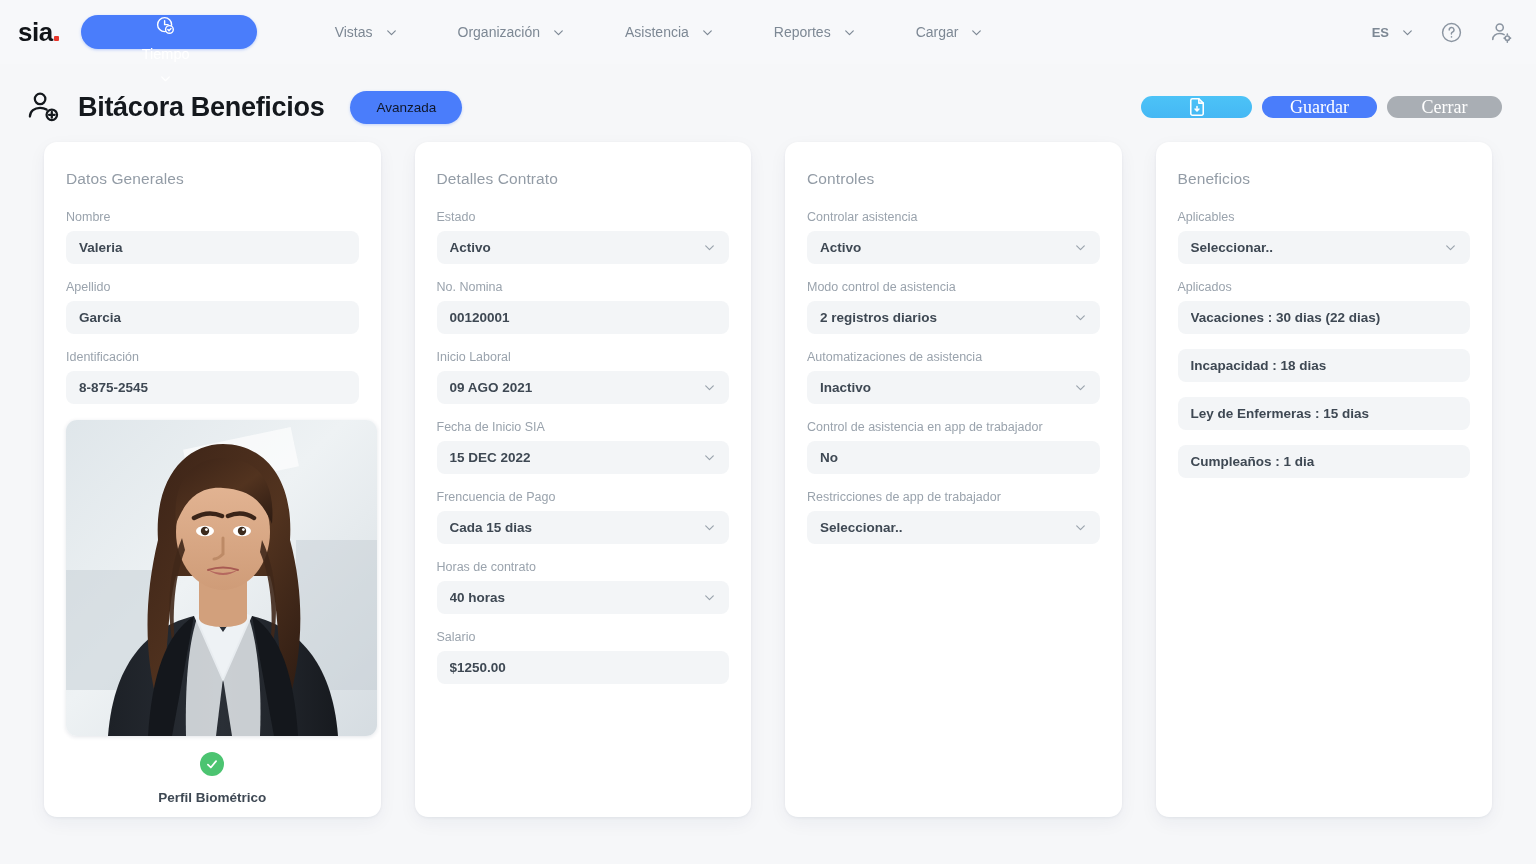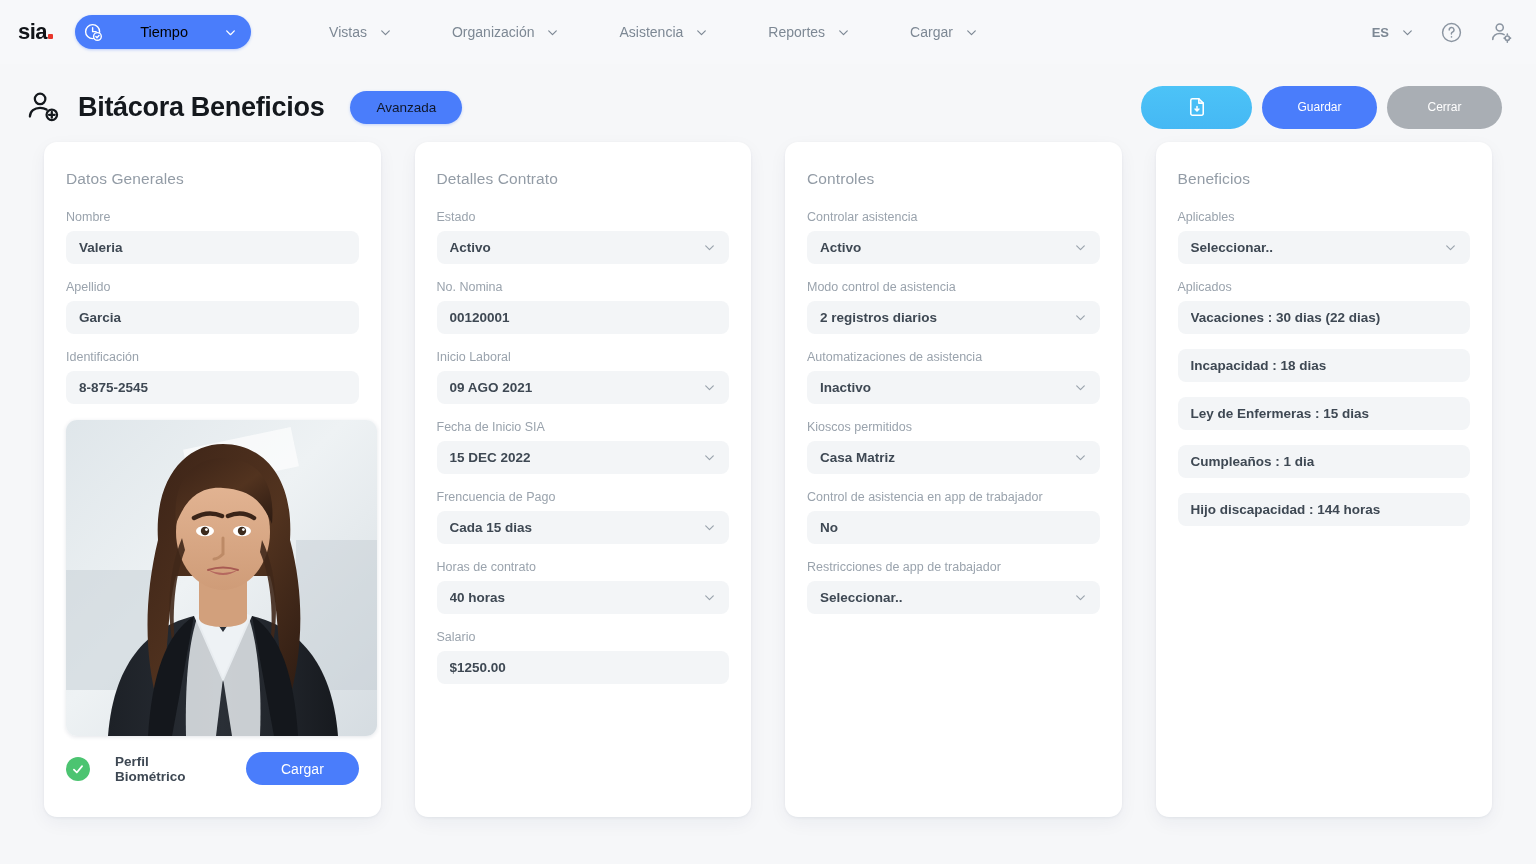--- a/index.html
+++ b/index.html
@@ -13,34 +13,35 @@
 
   
   .topnav {
     height: 64px; width: 100%;
     background: #f7f8fa;
     display: flex; align-items: center;
     padding: 0 22px 0 18px;
     position: relative;
   }
   .logo {
-    font-size: 22px; font-weight: 700; letter-spacing: -0.5px;
+    font-size: 26px; font-weight: 700; letter-spacing: -0.5px;
     color: #111418; display: flex; align-items: baseline; gap: 1px;
     margin-right: 22px; user-select: none;
   }
   .logo-dot { width: 5px; height: 5px; background: #e8362b; display: inline-block; border-radius: 1px; }
 
   .module-pill {
     display: flex; align-items: center; gap: 10px;
-    background: #4a7dfb; color: #000000;
+    background: #4a7dfb; color: #ffffff;
     border-radius: 999px;
     height: 34px; padding: 0 14px 0 8px;
     min-width: 176px;
     box-shadow: 0 1px 3px rgba(74,125,251,.35);
     cursor: pointer;
+    flex-direction: column;
   }
   .module-pill .mp-label { font-size: 14.5px; font-weight: 500; flex: 1; text-align: center; }
 
   .navitems { display: flex; align-items: center; margin-left: 48px; gap: 0; }
   .navitem {
     display: flex; align-items: center; gap: 12px;
     color: #7d8894; font-size: 14px;
     padding: 0 30px; cursor: pointer; white-space: nowrap;
   }
 
@@ -61,22 +62,22 @@
   .ph-badge {
     margin-left: 26px;
     background: #4a7dfb; color: #0f172a;
     font-size: 13.5px; border-radius: 999px;
     padding: 9px 26px; cursor: pointer;
     box-shadow: 0 1px 3px rgba(74,125,251,.3);
   }
   .ph-actions { margin-left: auto; display: flex; align-items: center; gap: 10px; }
   .btn {
     border: none; border-radius: 999px; cursor: pointer;
-    font-family: Liberation Sans, sans-serif; font-size: 12px; color: #fff;
-    height: 43px; display: flex; align-items: center; justify-content: center;
+    font-family: Liberation Serif, serif; font-size: 18px; color: #fff;
+    height: 22px; display: flex; align-items: center; justify-content: center;
   }
   .btn-export { width: 111px; background: linear-gradient(180deg,#4cc3f7,#45b8f4); }
   .btn-save   { width: 115px; background: #4a7dfb; }
   .btn-close  { width: 115px; background: #a9aeb4; }
 
   
   .cards {
     display: flex; gap: 34px;
     padding: 0 44px;
     margin-top: 4px;
@@ -118,21 +119,21 @@
     margin-top: 12px;
     width: 311px; height: 316px;
     border-radius: 11px; overflow: hidden;
     position: relative;
     box-shadow: 0 1px 4px rgba(24,39,75,.12);
   }
   .photo-svg { display: block; width: 100%; height: 100%; }
 
   .bio-row {
     display: flex; align-items: center;
-    margin-top: 16px; gap: 25px;
+    margin-top: 16px; gap: 14px; flex-direction: column;
   }
   .bio-check {
     width: 24px; height: 24px; border-radius: 50%;
     background: #4cc471; display: flex; align-items: center; justify-content: center;
     flex: none;
   }
   .bio-label { font-size: 13.5px; font-weight: 700; color: #3e4853; }
   .btn-cargar {
     margin-left: auto;
     background: #4a7dfb; color: #fff; border: none;
@@ -444,29 +445,20 @@
     <div class="field">
       <div class="field-label">Automatizaciones de asistencia</div>
       <div class="field-box">
         <span class="field-value">Inactivo</span>
         <svg class="chev field-chev" viewBox="0 0 24 24" fill="none" stroke="currentColor" stroke-width="2.2" stroke-linecap="round" stroke-linejoin="round">
             <polyline points="5 9 12 16 19 9"></polyline>
           </svg>
       </div>
     </div>
 
-    <div class="field">
-      <div class="field-label">Kioscos permitidos</div>
-      <div class="field-box">
-        <span class="field-value">Casa Matriz</span>
-        <svg class="chev field-chev" viewBox="0 0 24 24" fill="none" stroke="currentColor" stroke-width="2.2" stroke-linecap="round" stroke-linejoin="round">
-            <polyline points="5 9 12 16 19 9"></polyline>
-          </svg>
-      </div>
-    </div>
 
     <div class="field">
       <div class="field-label">Control de asistencia en app de trabajador</div>
       <div class="field-box">
         <span class="field-value">No</span>
       </div>
     </div>
 
     <div class="field">
       <div class="field-label">Restricciones de app de trabajador</div>
@@ -507,20 +499,15 @@
     <div class="benefit-item">
       <div class="field-box">
         <span class="field-value">Ley de Enfermeras : 15 dias</span>
       </div>
     </div>
     <div class="benefit-item">
       <div class="field-box">
         <span class="field-value">Cumpleaños : 1 dia</span>
       </div>
     </div>
-    <div class="benefit-item">
-      <div class="field-box">
-        <span class="field-value">Hijo discapacidad : 144 horas</span>
-      </div>
-    </div>
   </div>
 
 </div>
 
 </body></html>

